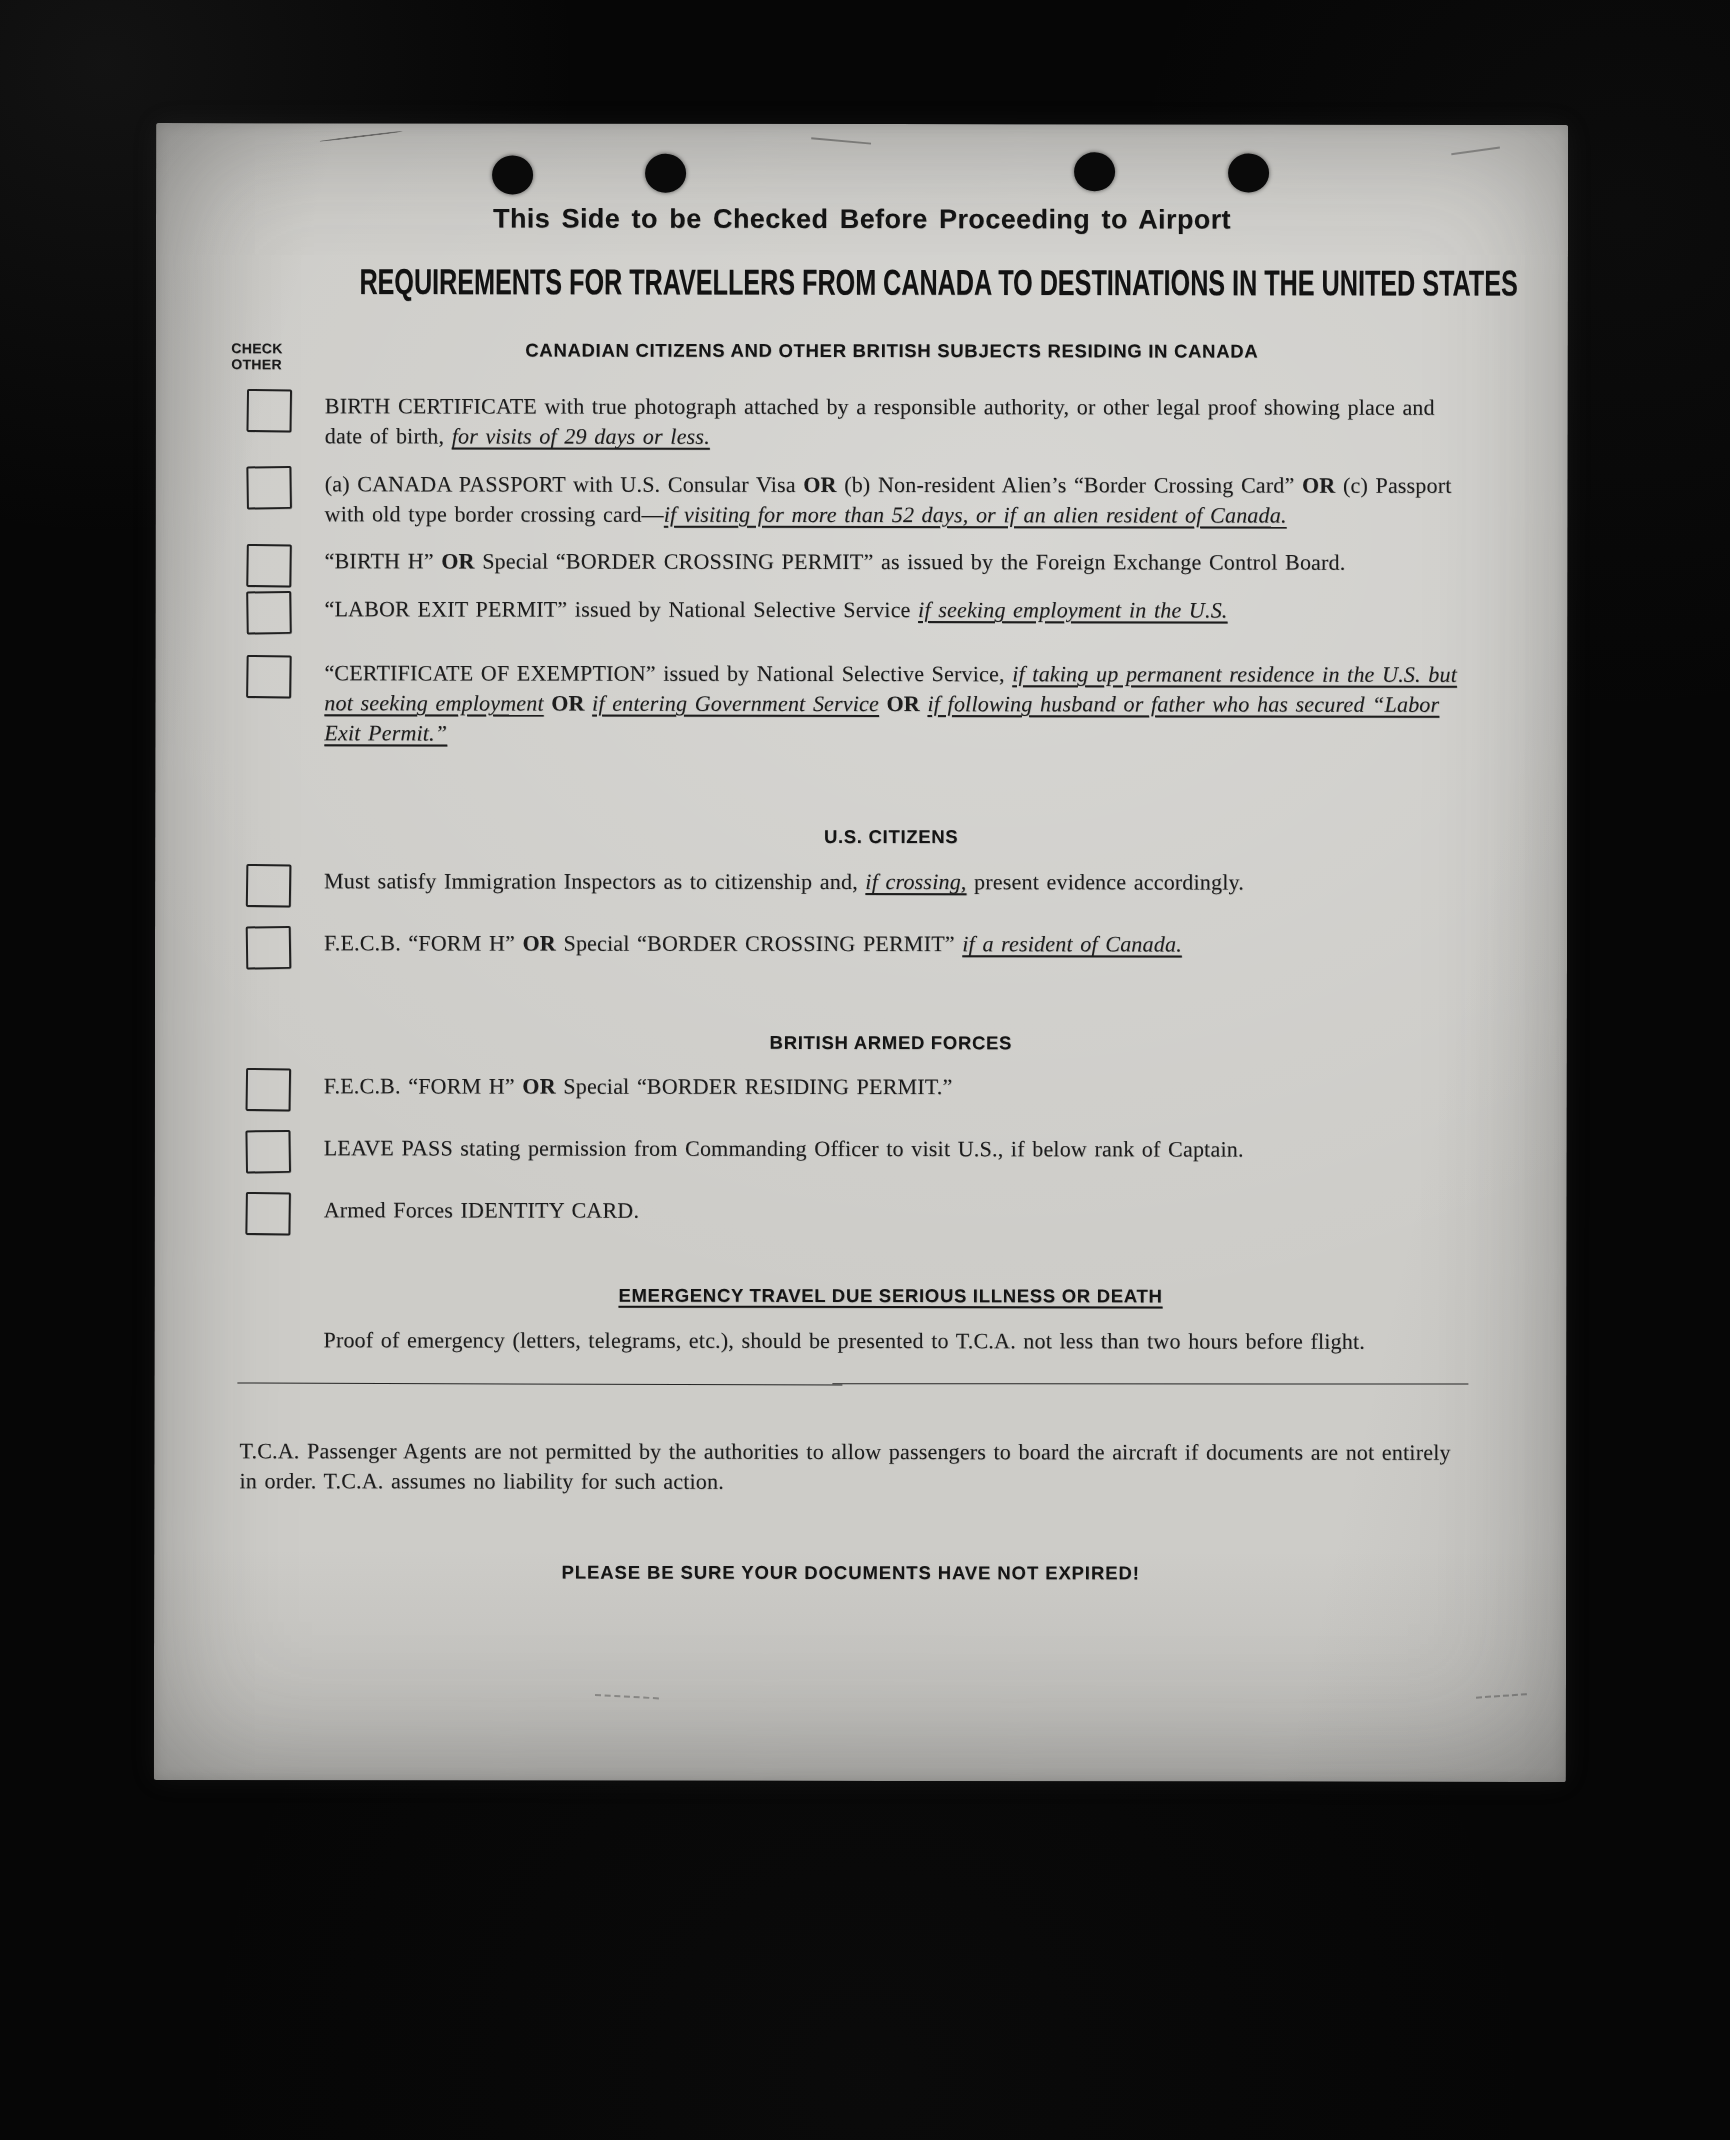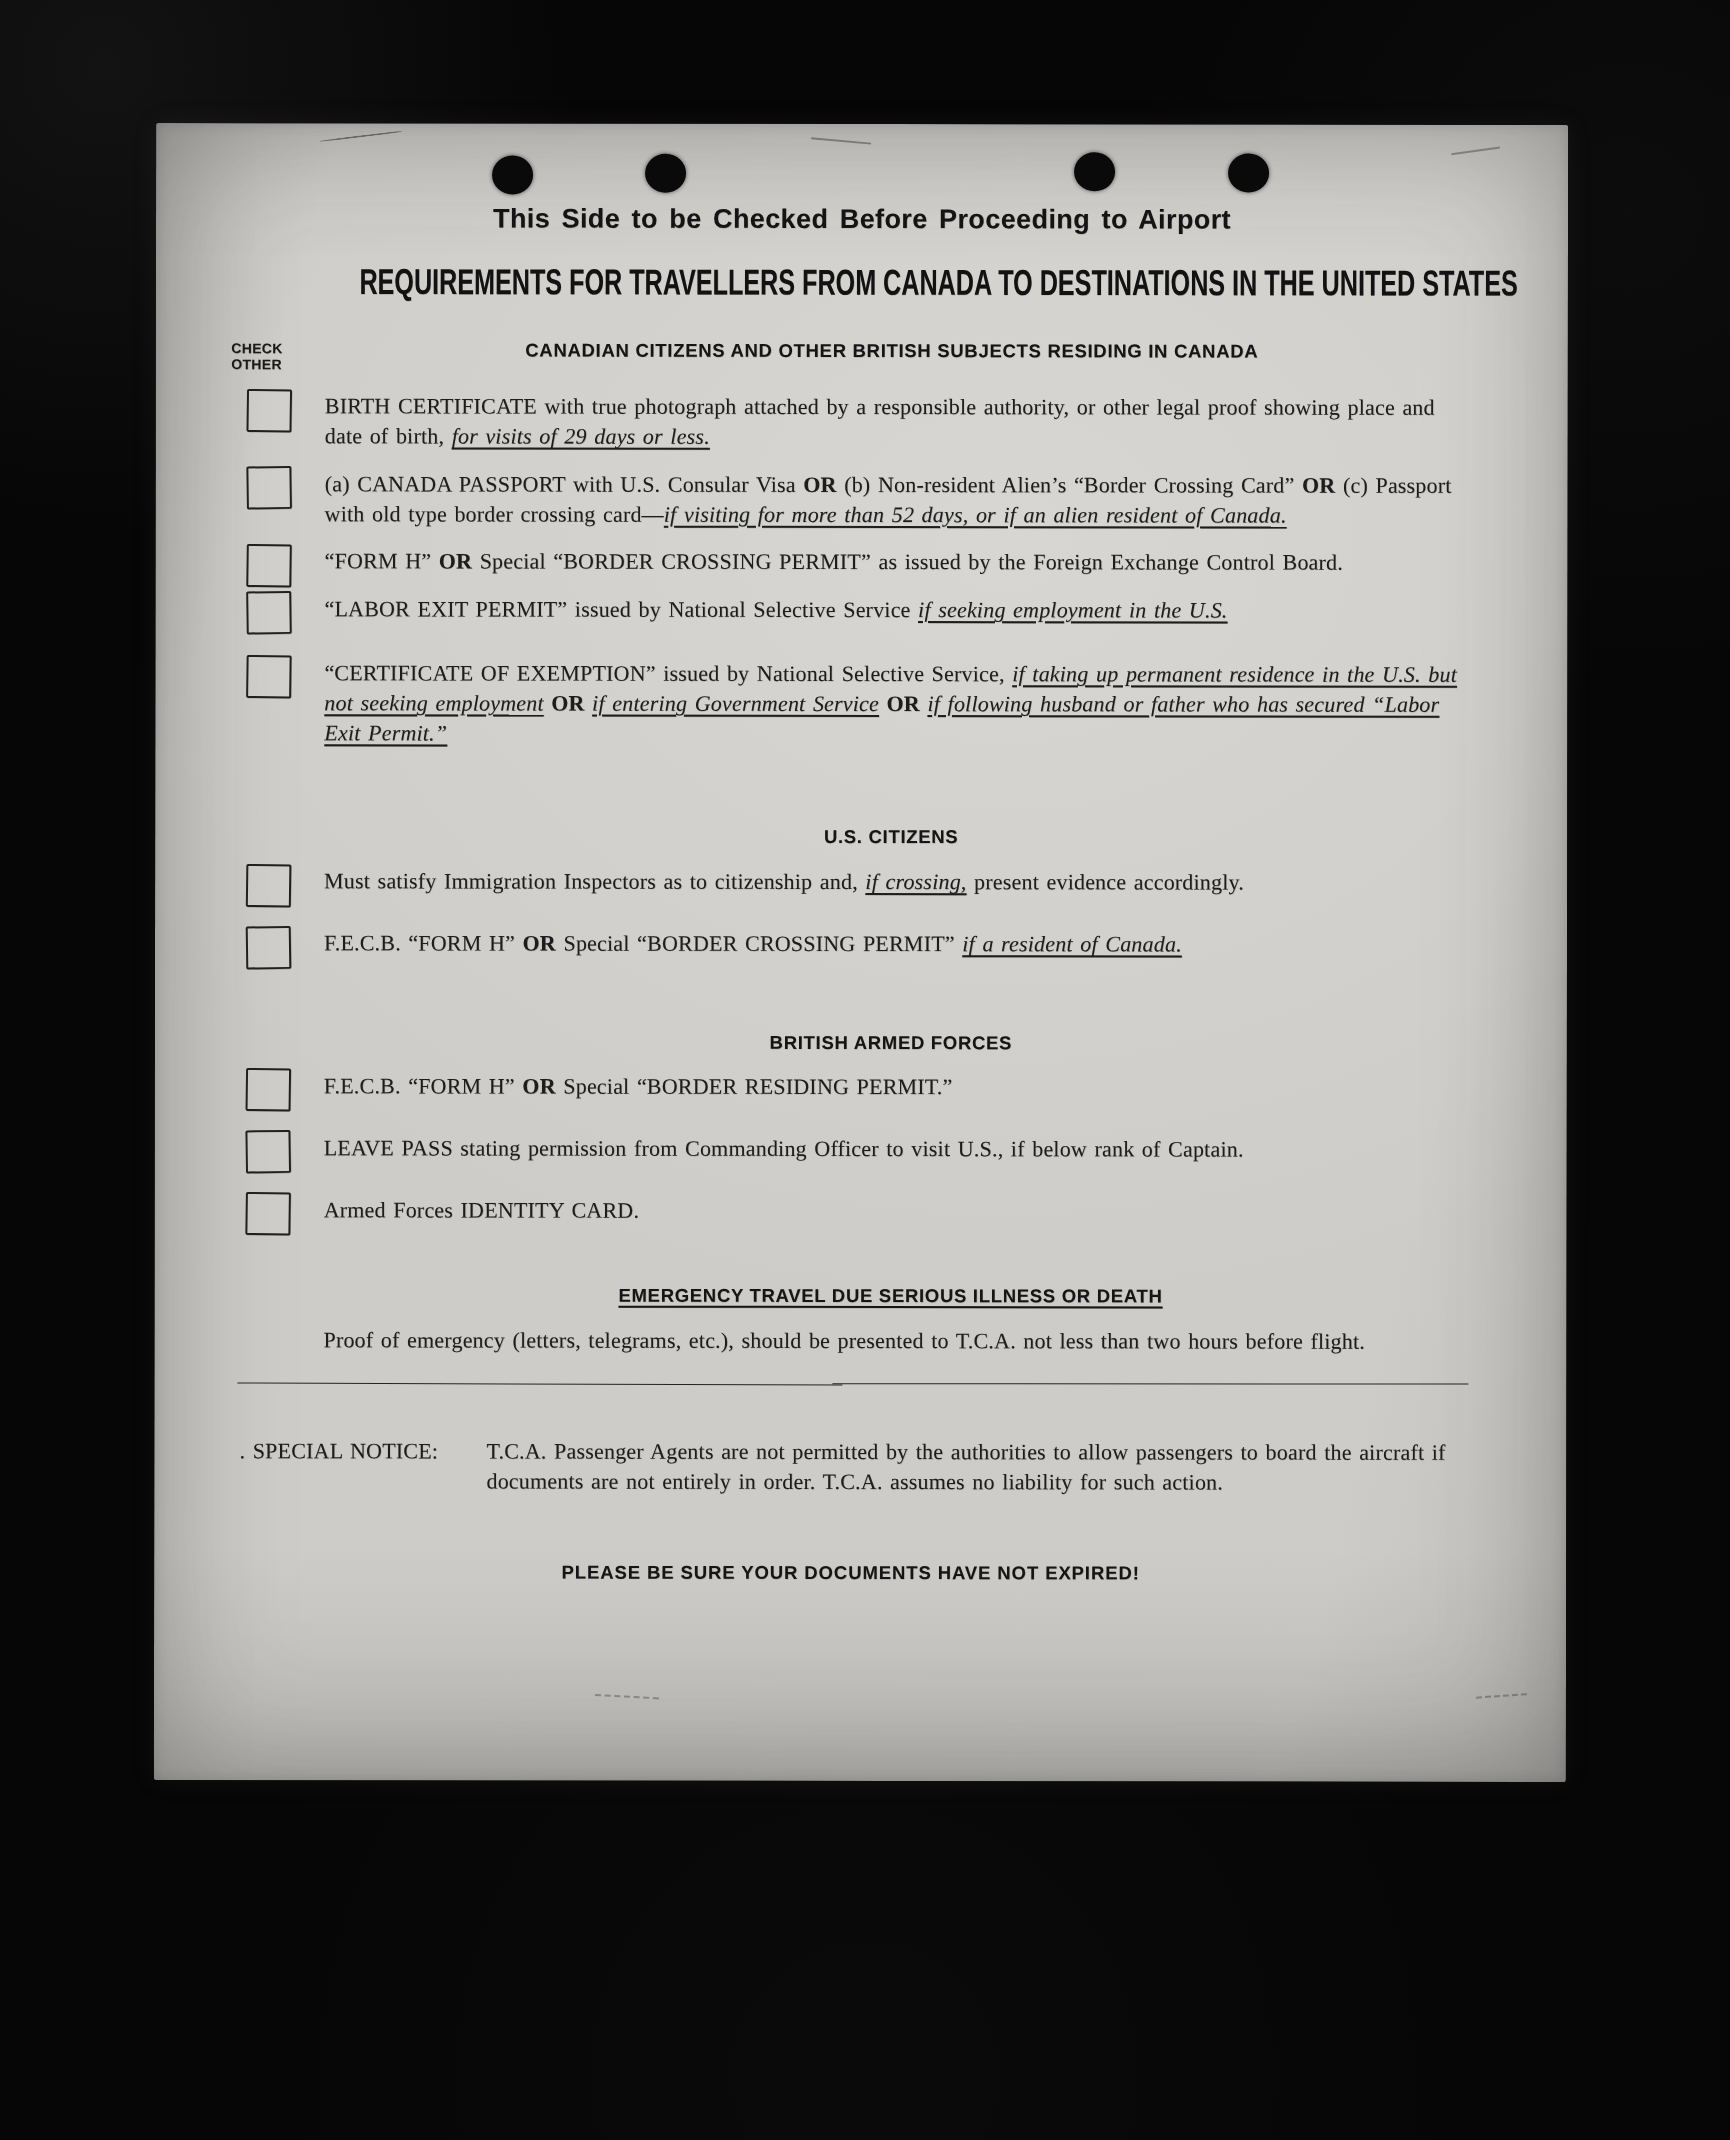--- a/index.html
+++ b/index.html
@@ -159,21 +159,21 @@
         <p class="item-text"><span>BIRTH CERTIFICATE with true photograph attached by a responsible authority, or other legal proof showing place and date of birth, </span><span class="u">for visits of 29 days or less.</span></p>
       </div>
 
       <div class="item">
         <span class="checkbox"></span>
         <p class="item-text"><span>(a) CANADA PASSPORT with U.S. Consular Visa </span><span class="b">OR</span><span> (b) Non-resident Alien’s “Border Crossing Card” </span><span class="b">OR</span><span> (c) Passport with old type border crossing card—</span><span class="u">if visiting for more than 52 days, or if an alien resident of Canada.</span></p>
       </div>
 
       <div class="item">
         <span class="checkbox"></span>
-        <p class="item-text"><span>“FORM H” </span><span class="b">OR</span><span> Special “BORDER CROSSING PERMIT” as issued by the Foreign Exchange Control Board.</span></p>
+        <p class="item-text"><span>“BIRTH H” </span><span class="b">OR</span><span> Special “BORDER CROSSING PERMIT” as issued by the Foreign Exchange Control Board.</span></p>
       </div>
 
       <div class="item gap-lg">
         <span class="checkbox"></span>
         <p class="item-text"><span>“LABOR EXIT PERMIT” issued by National Selective Service </span><span class="u">if seeking employment in the U.S.</span></p>
       </div>
 
       <div class="item">
         <span class="checkbox"></span>
         <p class="item-text"><span>“CERTIFICATE OF EXEMPTION” issued by National Selective Service, </span><span class="u">if taking up permanent residence in the U.S. but not seeking employment</span><span> </span><span class="b">OR</span><span> </span><span class="u">if entering Government Service</span><span> </span><span class="b">OR</span><span> </span><span class="u">if following husband or father who has secured “Labor Exit Permit.”</span></p>
@@ -217,21 +217,20 @@
       <h2 class="section-header underlined">EMERGENCY TRAVEL DUE SERIOUS ILLNESS OR DEATH</h2>
       <p class="indent">Proof of emergency (letters, telegrams, etc.), should be presented to T.C.A. not less than two hours before flight.</p>
     </section>
 
     <div class="divider">
       <span class="seg seg-l"></span>
       <span class="seg seg-r"></span>
     </div>
 
     <div class="special">
-      <span class="sn-label">. SPECIAL NOTICE:</span>
       <p class="sn-body">T.C.A. Passenger Agents are not permitted by the authorities to allow passengers to board the aircraft if documents are not entirely in order. T.C.A. assumes no liability for such action.</p>
     </div>
 
     <div class="footer-line">PLEASE BE SURE YOUR DOCUMENTS HAVE NOT EXPIRED!</div>
 
   </div>
 </div>
 
 
 </body></html>

